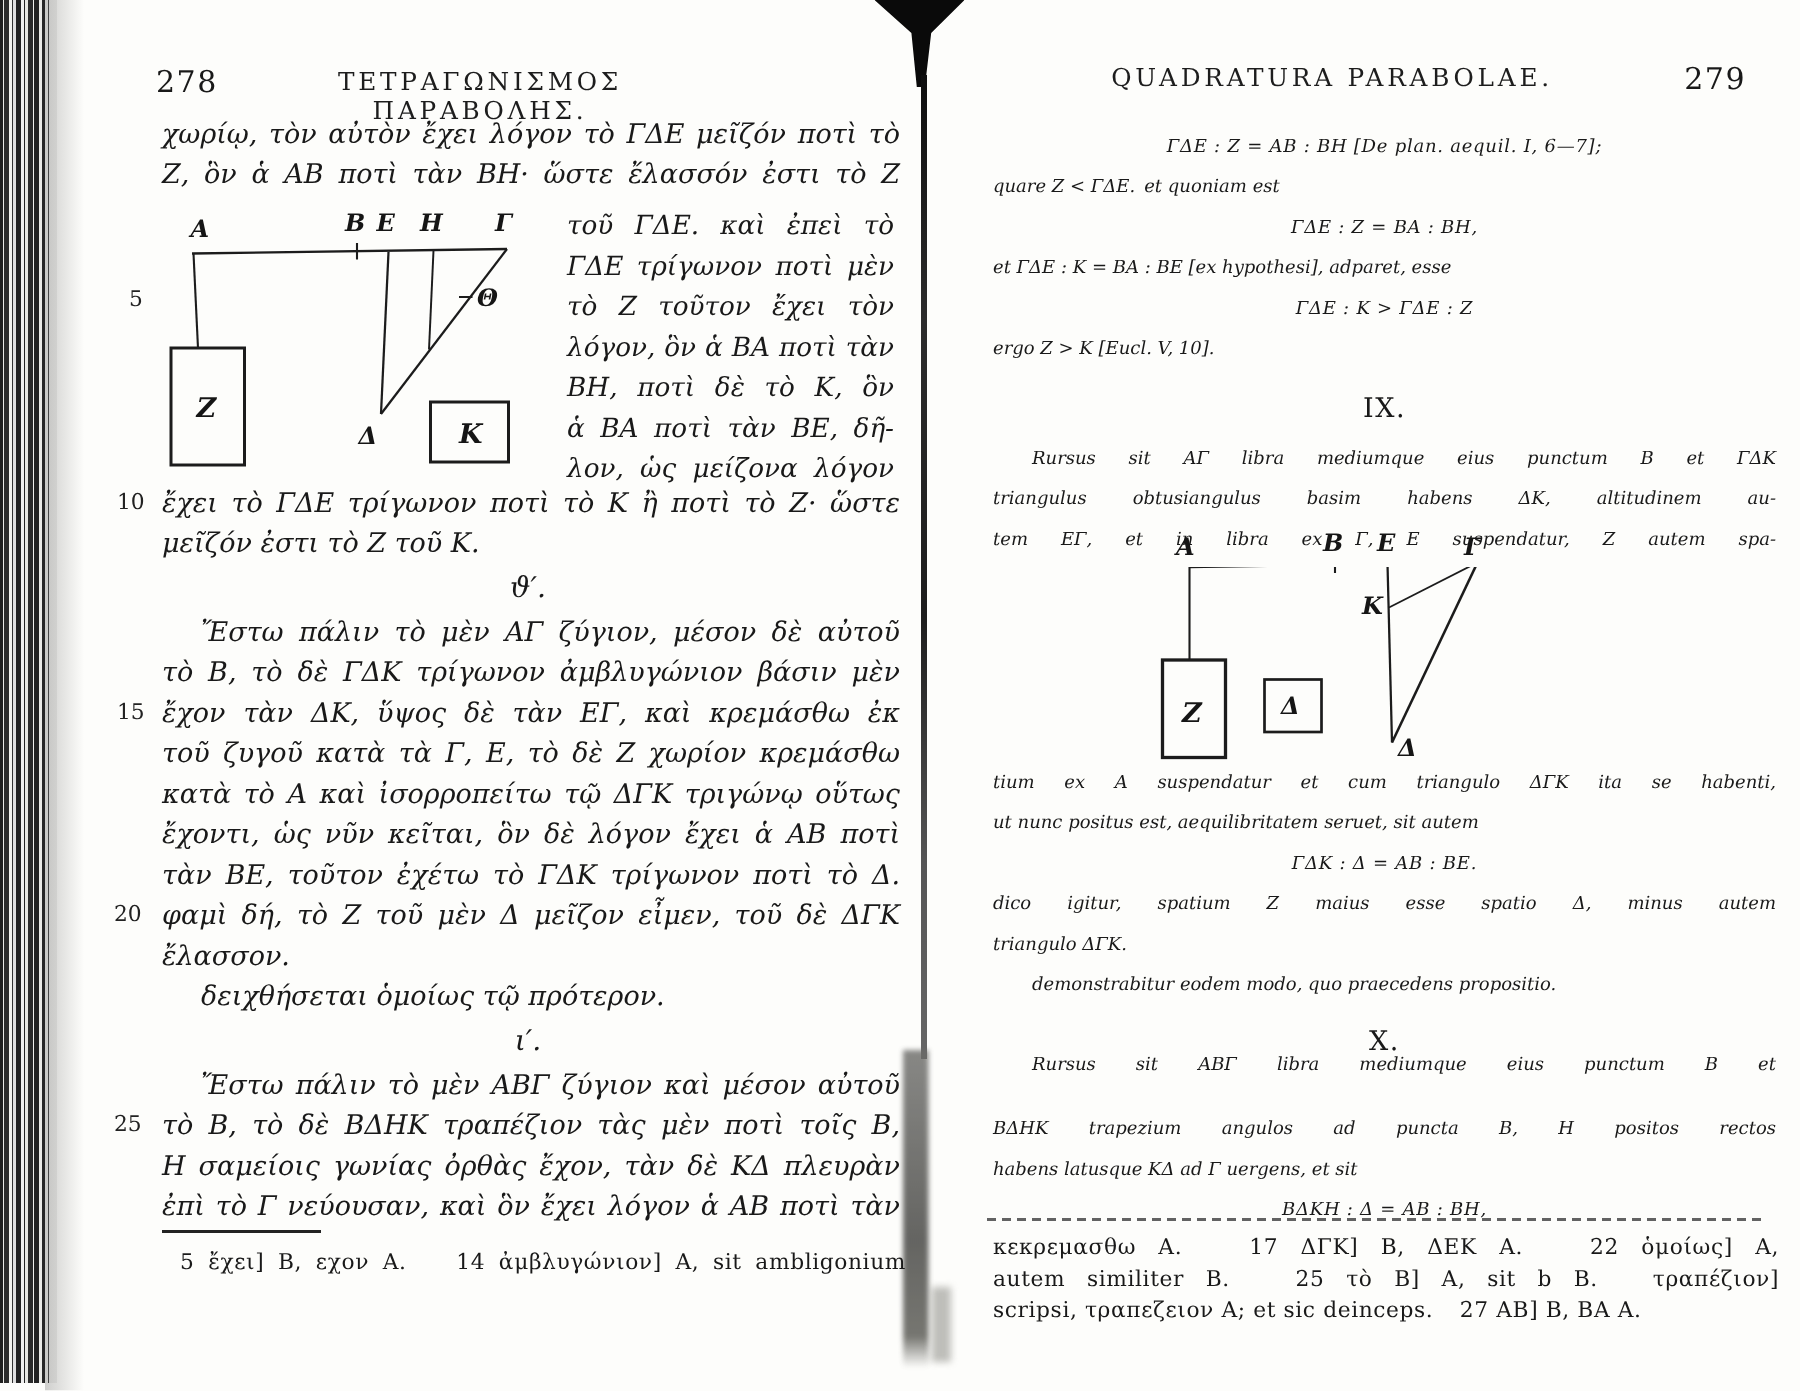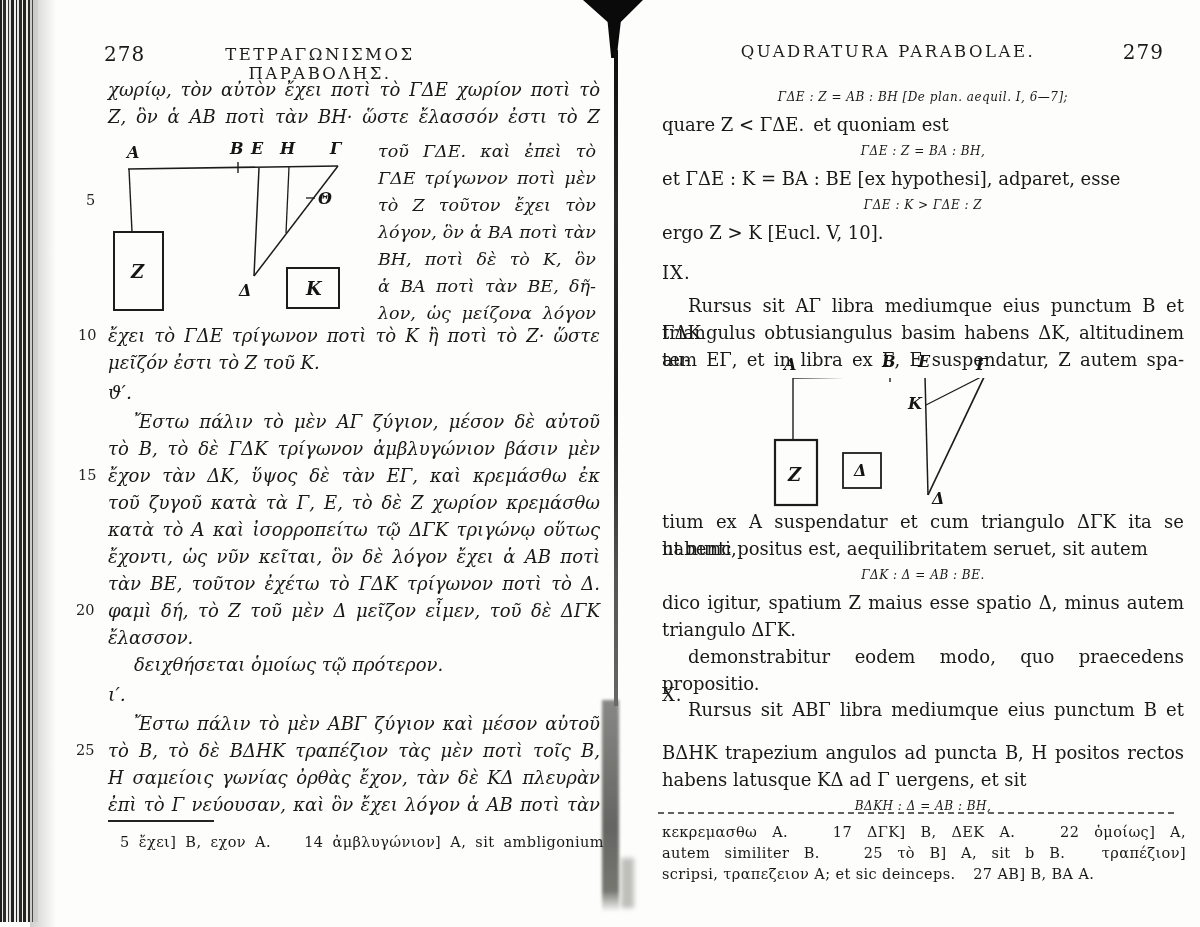--- a/index.html
+++ b/index.html
@@ -24,27 +24,27 @@
     filter:blur(2.5px);opacity:.55;}
   
   .page{position:absolute;top:0;height:743px;}
   #left-page{left:60px;width:552px;}
   #right-page{left:628px;width:566px;}
   .pagenum{position:absolute;font-size:20px;letter-spacing:1px;}
   .running-head{position:absolute;font-size:16.5px;letter-spacing:2.5px;text-align:center;color:#1d1d1d;}
   
   .ln{position:absolute;line-height:27px;text-align:justify;text-align-last:justify;white-space:nowrap_off;}
   .gk{font-style:italic;font-size:18px;left:48px;width:492px;}
-  .lt{font-size:18px;left:34px;width:522px;}
+  .lt{font-size:12px;left:34px;width:522px;font-style:italic;}
   .wrapcol{left:318px;width:218px;font-size:17.5px;}
   .nl{text-align:justify;text-align-last:left;}
   .ctr{text-align:center;text-align-last:center;}
   .ind{text-indent:26px;}
   .frm{font-style:italic;font-size:12px;letter-spacing:.5px;}
-  .heading{position:absolute;left:48px;width:488px;text-align:left;font-size:19px;}
+  .heading{position:absolute;left:48px;width:488px;text-align:center;font-size:19px;}
   .heading.lat{left:34px;width:522px;font-size:18px;letter-spacing:1px;}
   .linenum{position:absolute;font-size:14.5px;font-style:normal;color:#222;}
   
   .fnrule{position:absolute;left:48px;top:820px;width:106px;height:2px;background:#232323;}
   .fnrule-dashed{position:absolute;left:30px;top:812px;width:516px;border-top:2.4px dashed #3c3c3c;opacity:.8;}
   .fn{position:absolute;font-size:14.5px;line-height:21.5px;letter-spacing:.4px;
       text-align:justify;text-align-last:justify;}
   #left-page .fn{left:22px;width:522px;}
   #right-page .fn{left:34px;width:524px;}
   .fn.first{text-indent:38px;}
@@ -62,21 +62,21 @@
 <div class="edge-fade"></div>
 <div class="gutter-wedge"></div>
 <div class="gutter-line"></div>
 <div class="gutter-smudge"></div>
 <div class="gutter-blob"></div>
 
 <div id="left-page" class="page">
   <div class="pagenum" style="left:44px;top:42px;">278</div>
   <div class="running-head" style="left:95px;top:45px;width:330px;">ΤΕΤΡΑΓΩΝΙΣΜΟΣ ΠΑΡΑΒΟΛΗΣ.</div>
 
-  <div class="ln gk" style="top:76px;">χωρίῳ, τὸν αὐτὸν ἔχει ποτὶ τὸ ΓΔΕ χωρίον ποτὶ τὸ</div>
+  <div class="ln gk" style="top:76px;">χωρίῳ, τὸν αὐτὸν ἔχει λόγον τὸ ΓΔΕ μεῖζόν ποτὶ τὸ</div>
   <div class="ln gk" style="top:103px;">Ζ, ὃν ἁ ΑΒ ποτὶ τὰν ΒΗ· ὥστε ἔλασσόν ἐστι τὸ Ζ</div>
 
   <svg class="fig" style="left:48px;top:128px;" width="250" height="186" viewBox="0 0 250 186">
     <line x1="20" y1="41" x2="230" y2="38" stroke-width="1.6"></line>
     <line x1="130" y1="34" x2="130" y2="45" stroke-width="1.4"></line>
     <line x1="21" y1="41" x2="24" y2="104" stroke-width="1.4"></line>
     <rect x="6" y="104" width="49" height="78" stroke-width="2"></rect>
     <line x1="151" y1="40" x2="146" y2="148" stroke-width="1.5"></line>
     <line x1="230" y1="38" x2="146" y2="148" stroke-width="1.5"></line>
     <line x1="181" y1="39" x2="178" y2="105" stroke-width="1.3"></line>

